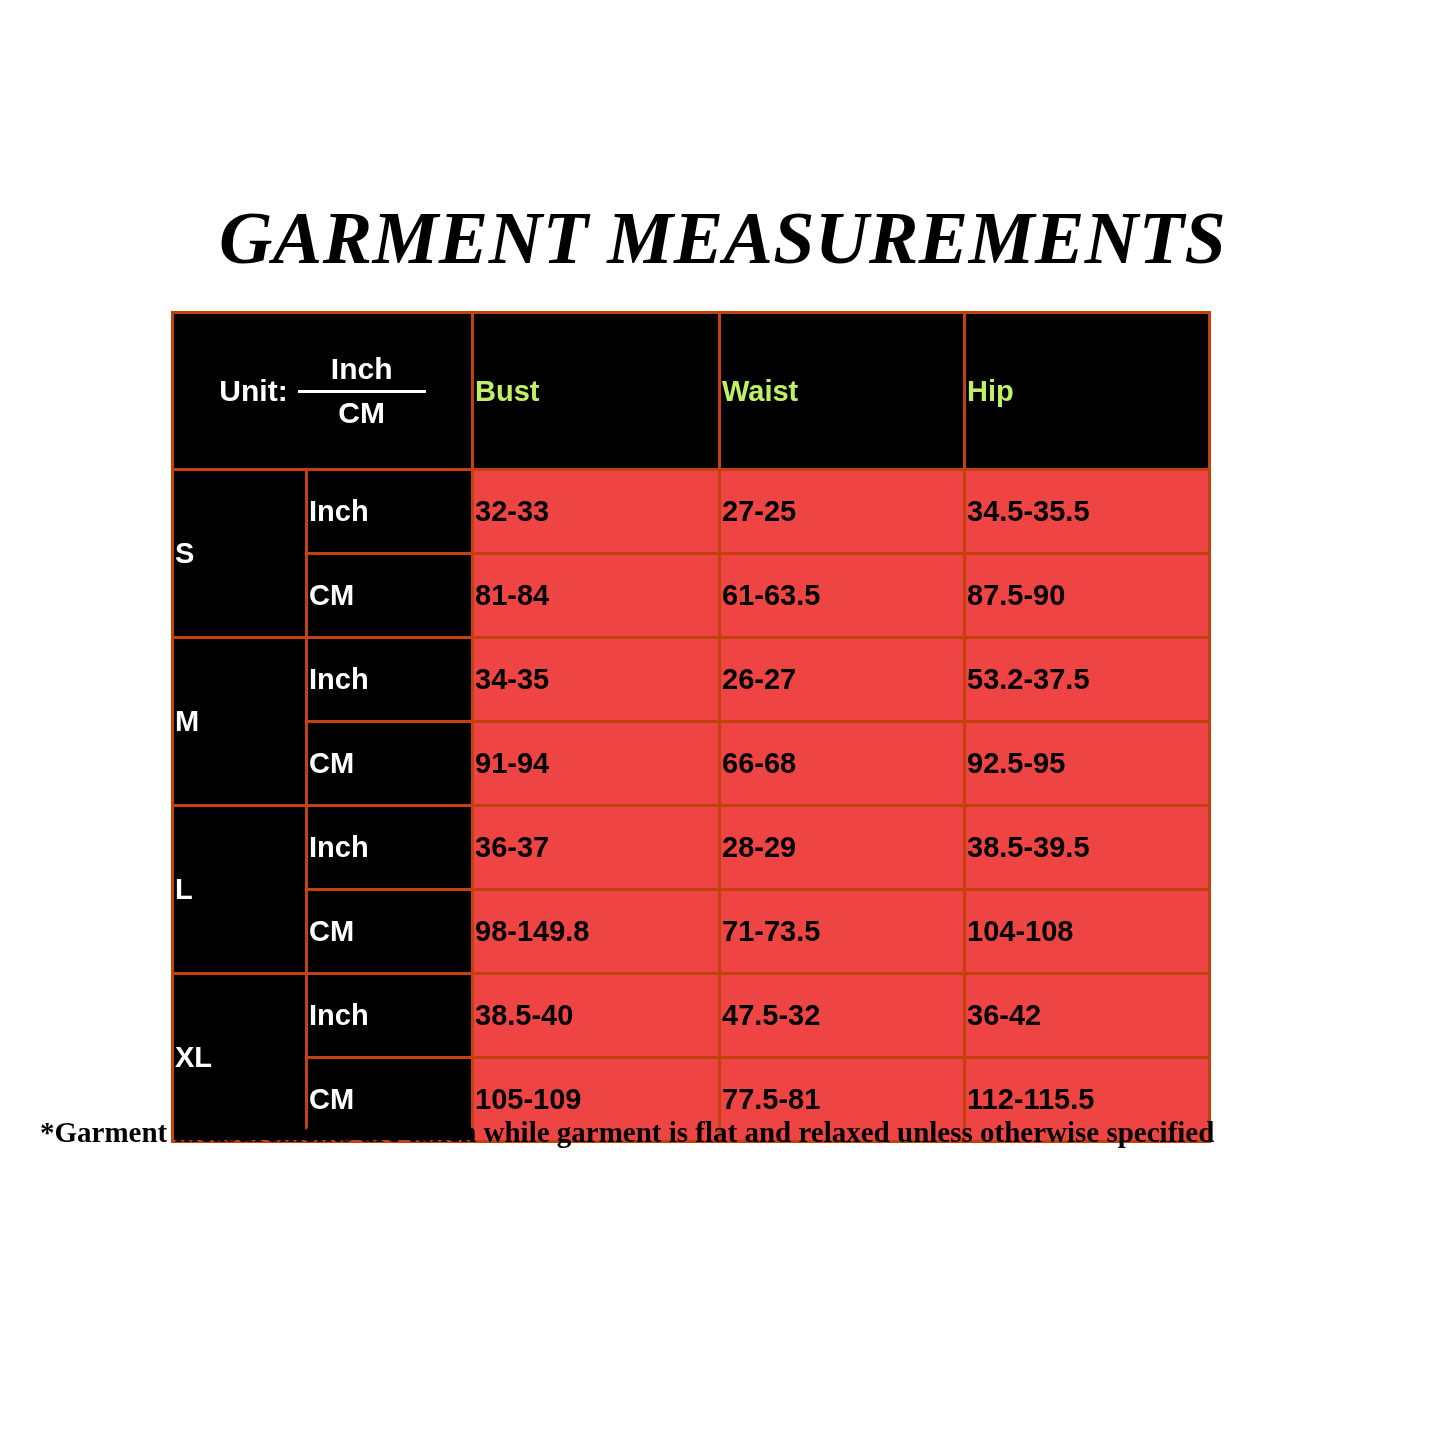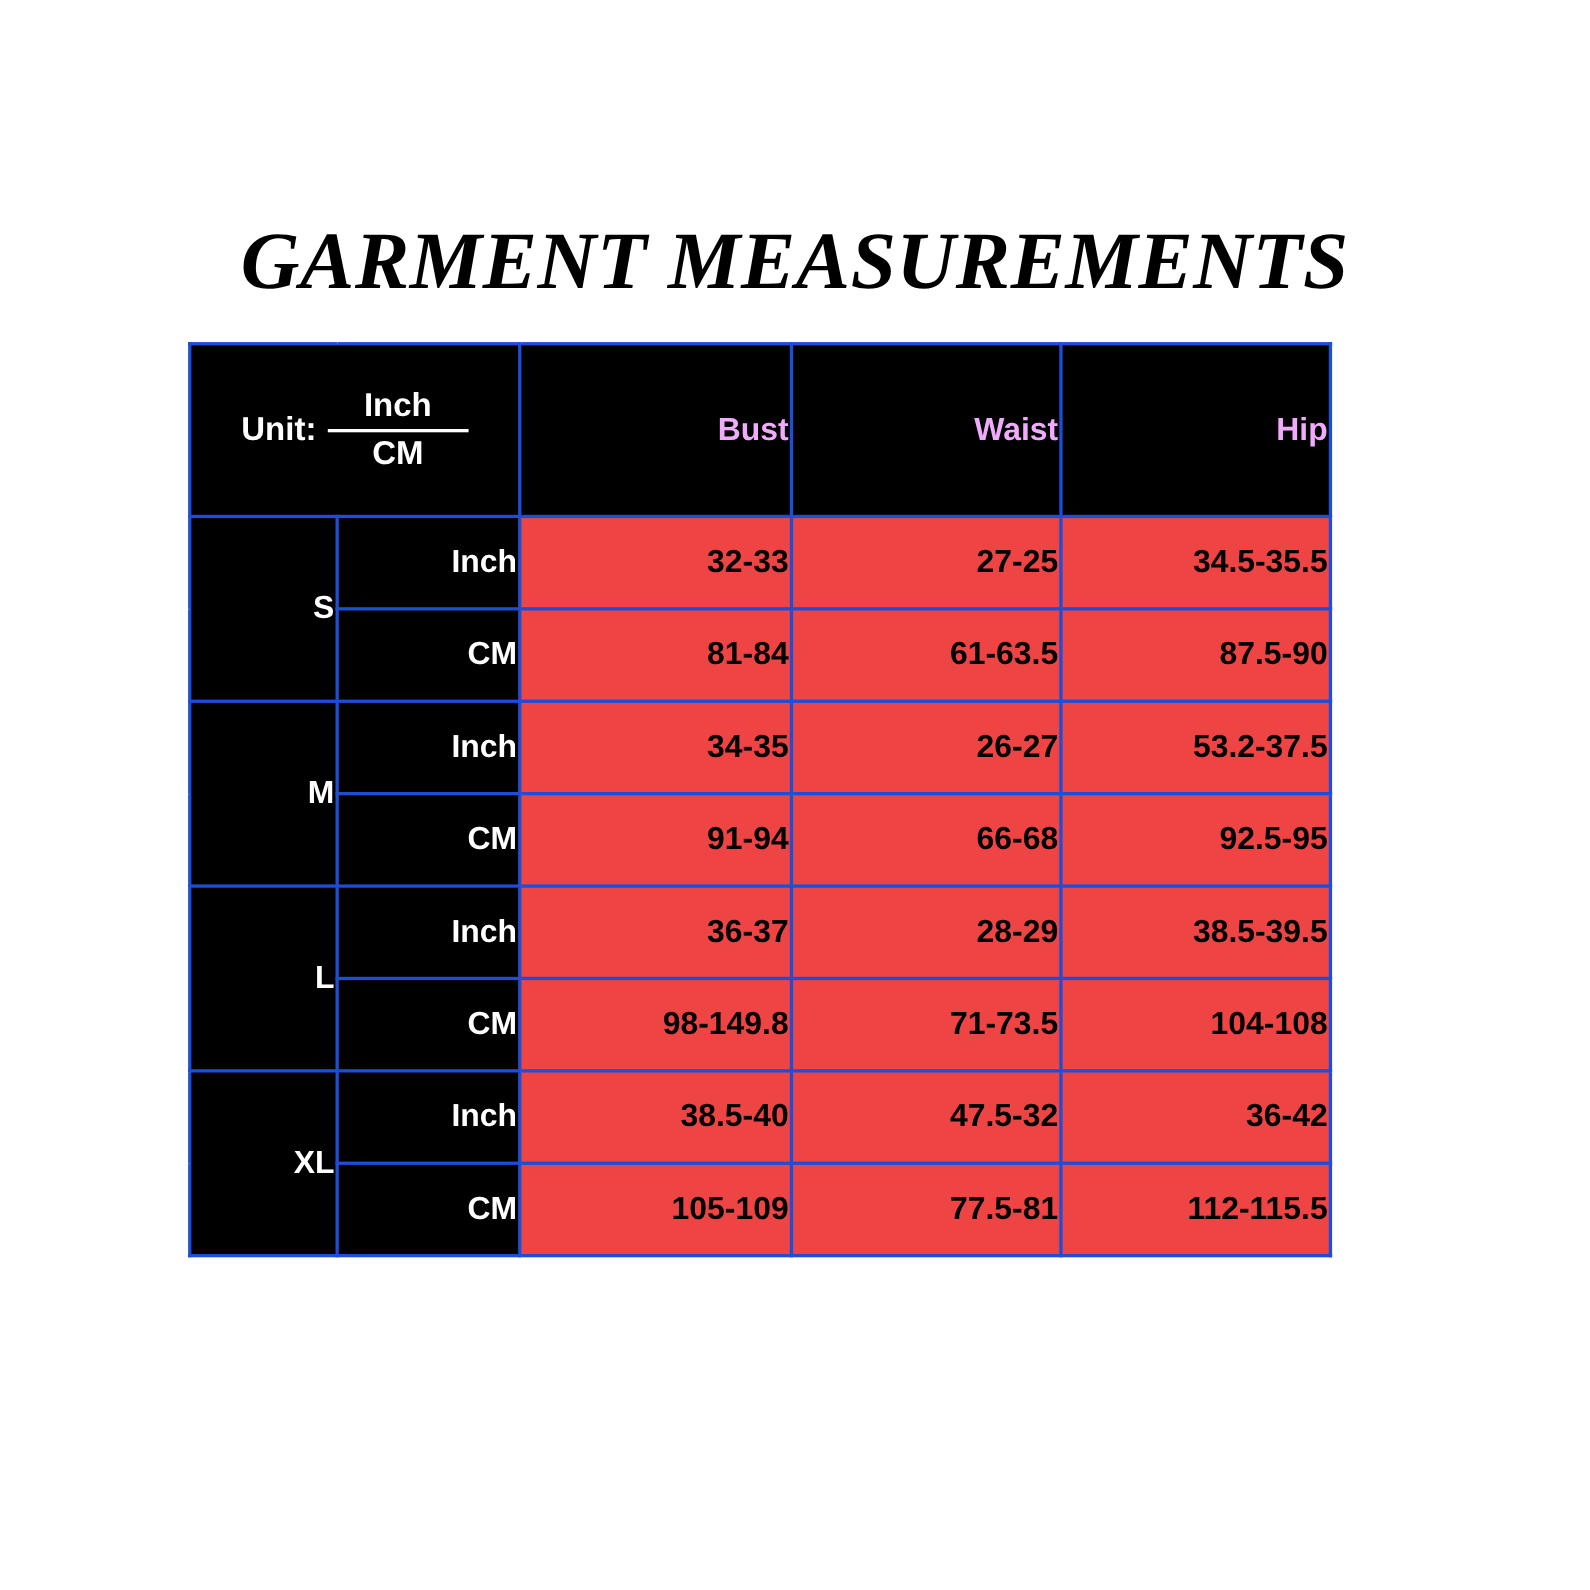--- a/index.html
+++ b/index.html
@@ -39,36 +39,36 @@
     top: 311px;
     left: 171px;
     width: 1037px;
   }
   table.size-table {
     border-collapse: collapse;
     width: 1037px;
     table-layout: fixed;
   }
   table.size-table td {
-    border: 3px solid #1d4ed8;
-    text-align: right;
+    border: 3px solid #c2410c;
+    text-align: left;
     vertical-align: middle;
     font-weight: bold;
     font-size: 29px;
   }
   
   col.c-size  { width: 134px; }
   col.c-unit  { width: 166px; }
   col.c-bust  { width: 247px; }
   col.c-waist { width: 245px; }
   col.c-hip   { width: 245px; }
 
   .hdr {
     background: #000000;
-    color: #f0abfc;
+    color: #bef264;
     height: 152px;
     font-size: 31px;
   }
   .hdr-unit-cell {
     background: #000000;
     color: #ffffff;
     padding: 0;
   }
   .unit-inner {
     display: flex;
@@ -217,14 +217,15 @@
         <tr>
           <td class="unit-cell">CM</td>
           <td class="val-cell">105-109</td>
           <td class="val-cell">77.5-81</td>
           <td class="val-cell">112-115.5</td>
         </tr>
       </tbody>
     </table>
   </div>
 
+  <div class="footnote">*Garment measurements are taken while garment is flat and relaxed unless otherwise specified</div>
 
 </div>
 
 </body></html>

